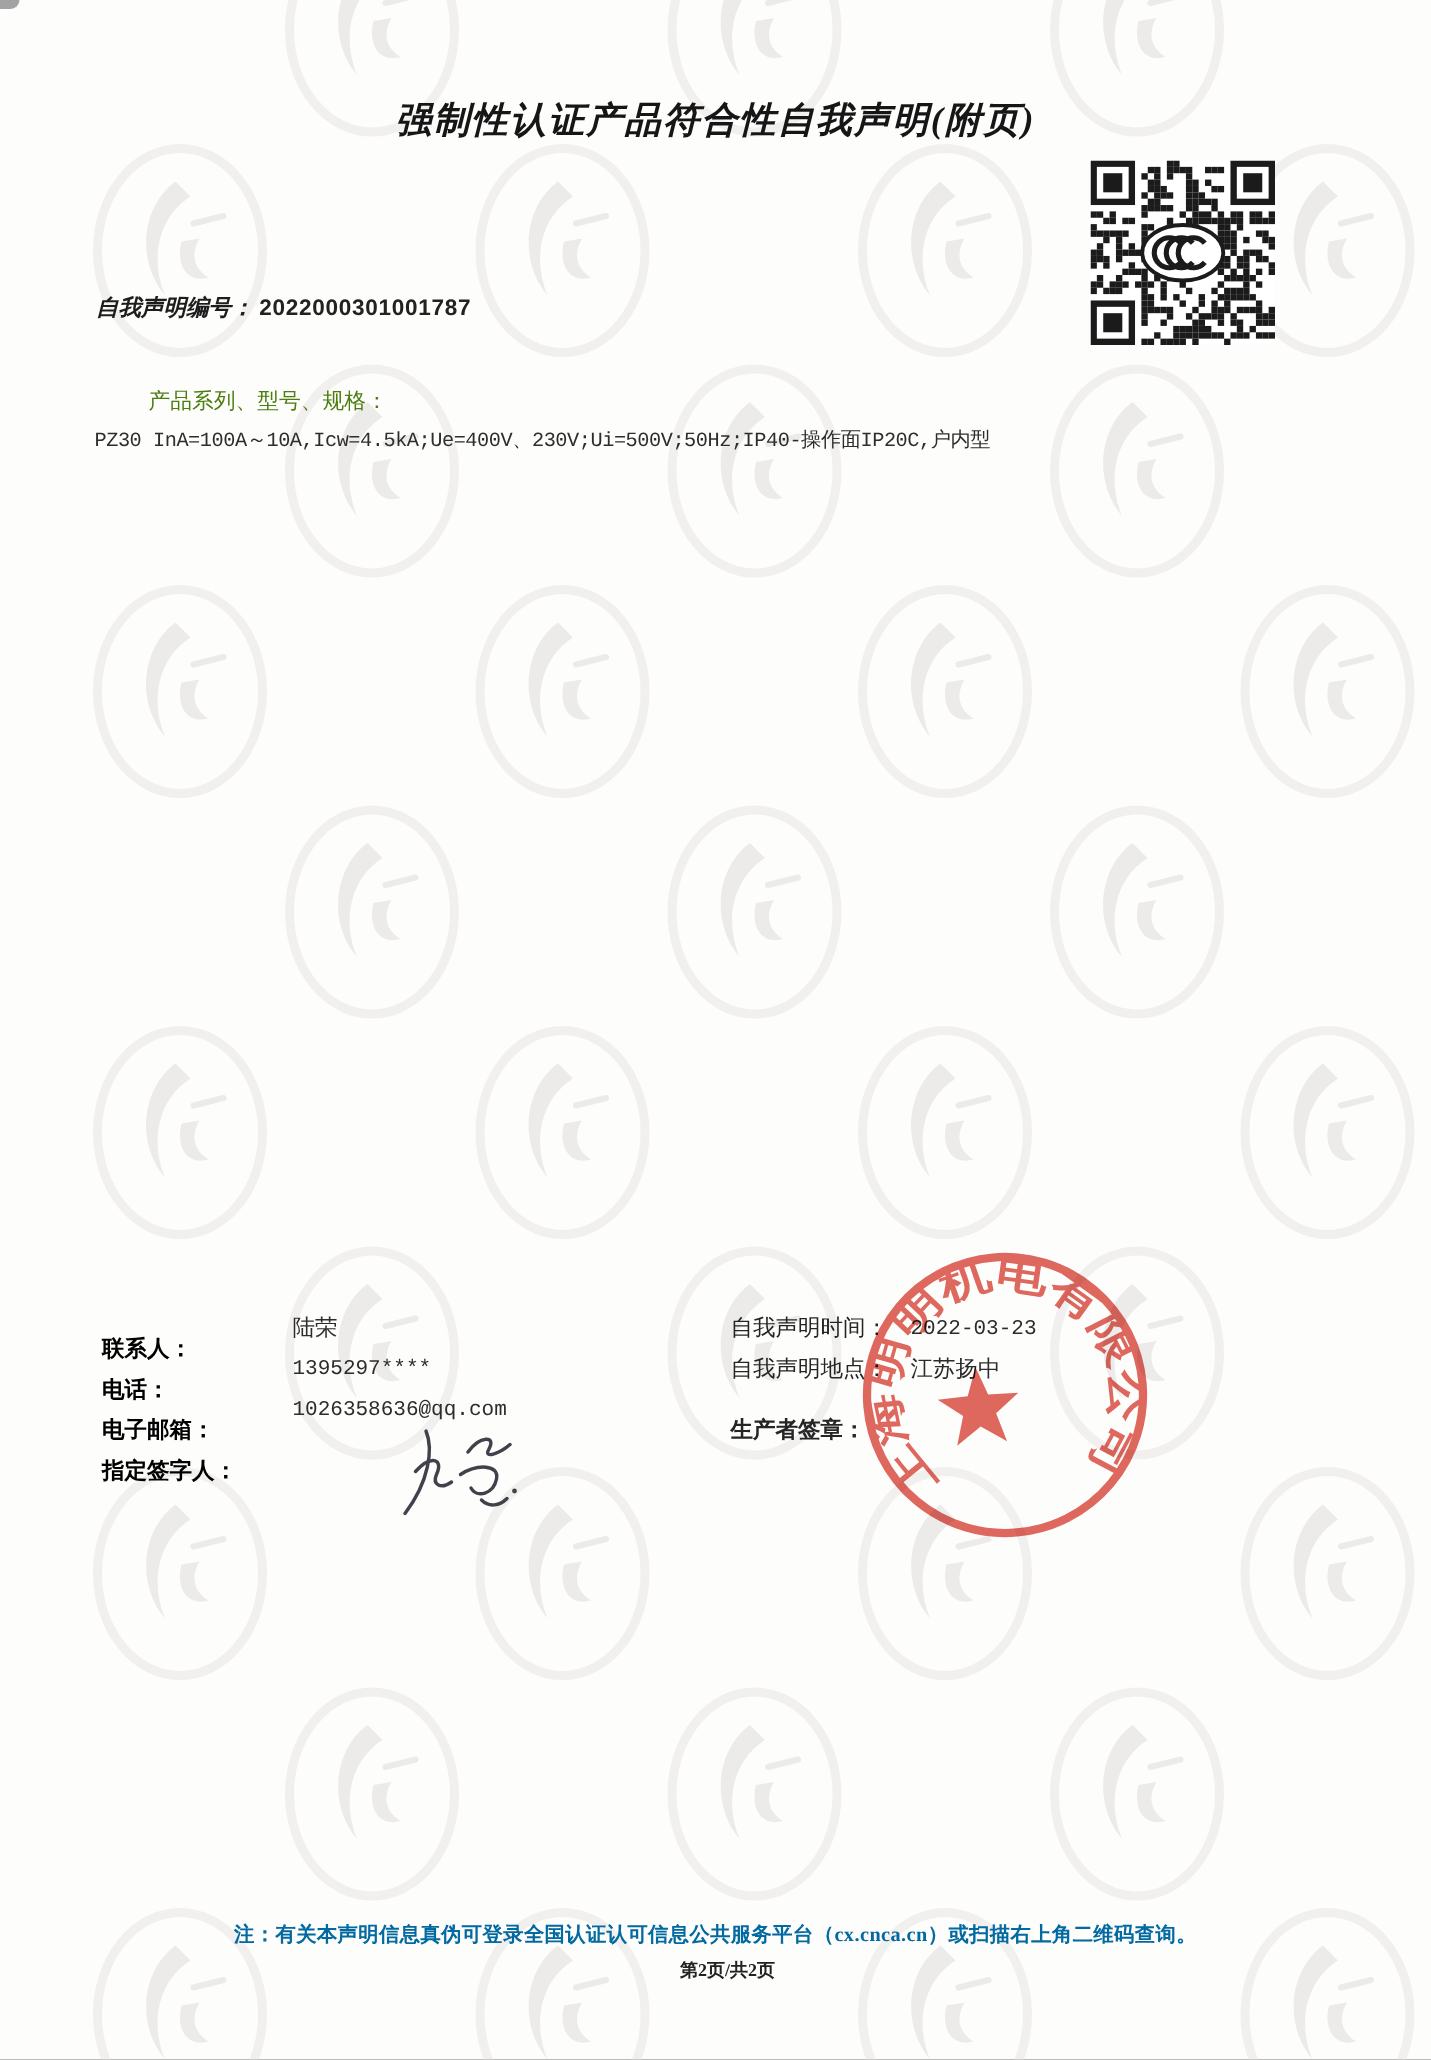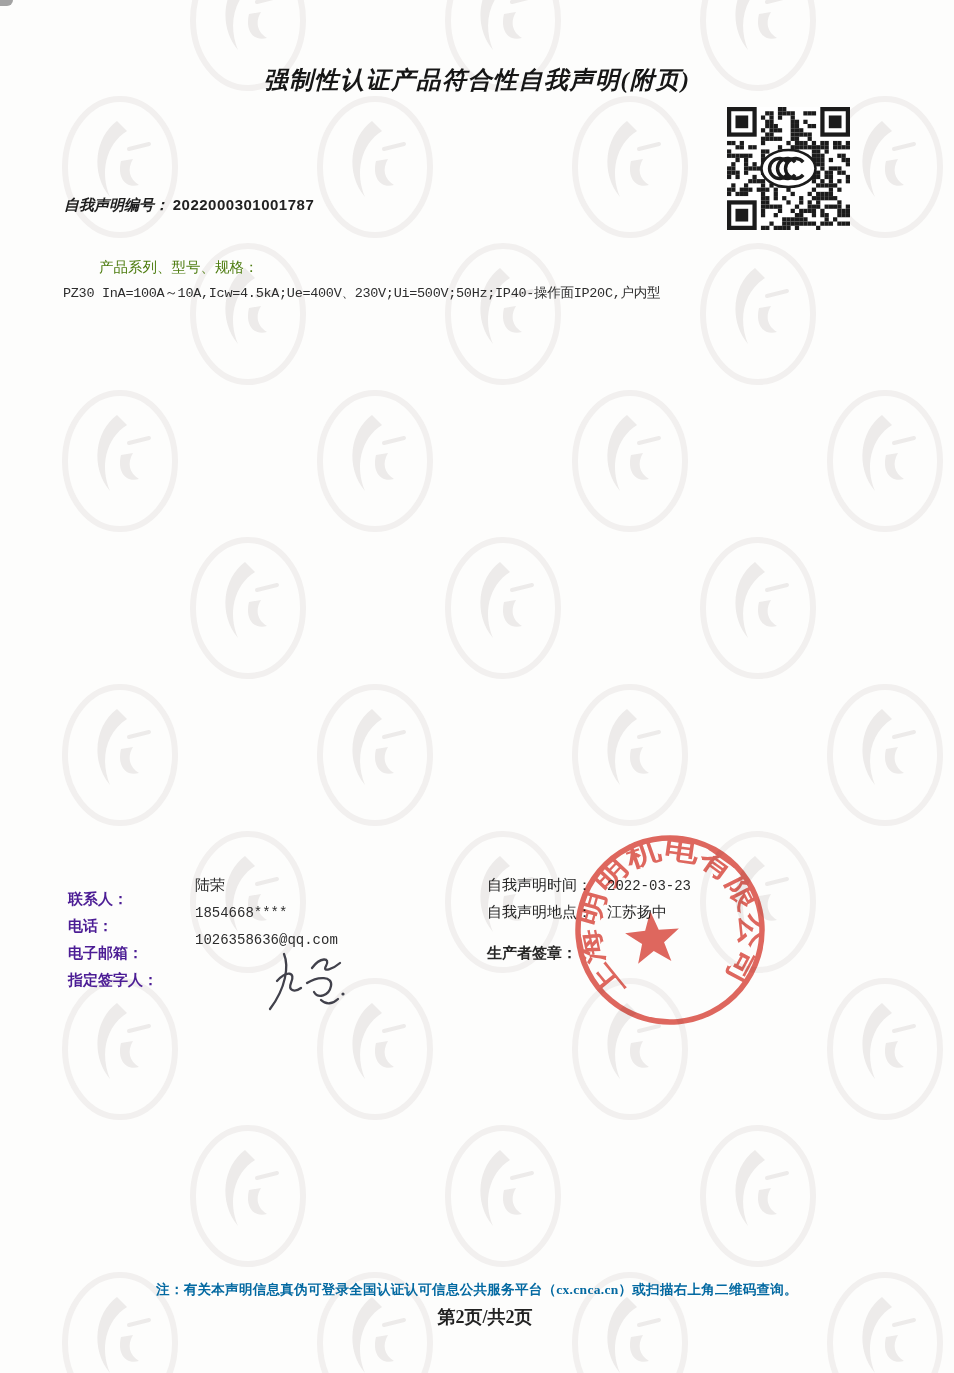--- a/index.html
+++ b/index.html
@@ -26,36 +26,36 @@
   
   .decl{left:64px;top:196px;z-index:2;font-size:15px;text-align:right;}
   .decl .lbl{font-weight:bold;font-style:italic;color:#1d1d1d;}
   .decl .num{font-family:"Liberation Sans",sans-serif;font-weight:bold;color:#222;letter-spacing:.5px;}
   
   .prod-label{left:63px;top:258px;font-size:14.5px;color:#4d7c0f;z-index:2;margin-left:36px;}
   .prod-spec{left:63px;top:284px;font-size:13.5px;font-family:"Liberation Mono",monospace;color:#2d2d2d;z-index:2;letter-spacing:-0.3px;}
   
   .contact{left:68px;top:872px;z-index:2;font-size:15px;}
   .contact .row{display:flex;height:27px;align-items:center;}
-  .contact .lbl{width:127px;font-weight:bold;color:#4c1d95;margin-top:27px;}
+  .contact .lbl{width:127px;font-weight:bold;color:#000000;margin-top:27px;}
   .contact .val{color:#2c2c2c;}
   .mono{font-family:"Liberation Mono",monospace;font-size:14px;text-align:right;}
   
   .meta{left:487px;top:872px;z-index:2;font-size:15px;}
   .meta .row{display:flex;height:27px;align-items:center;}
   .meta .lbl{width:112px;font-weight:normal;color:#252525;}
   .meta .val{color:#2c2c2c;padding-left:8px;}
   .seal-label{left:487px;top:944px;font-size:15px;font-weight:bold;color:#252525;z-index:2;}
   
   .sig{left:260px;top:946px;z-index:3;}
   
   .stamp{left:568px;top:828px;z-index:5;mix-blend-mode:multiply;opacity:.82;}
   
   .note{left:0;right:0;top:1281px;text-align:center;font-size:13.5px;font-weight:bold;color:#0369a1;z-index:2;letter-spacing:.3px;}
-  .pagenum{left:16px;right:0;top:1305px;text-align:center;font-size:18px;font-weight:bold;color:#222;z-index:2;}
+  .pagenum{left:16px;right:0;top:1305px;text-align:center;font-size:12px;font-weight:bold;color:#222;z-index:2;}
   .corner-artifact{left:0;top:0;width:13px;height:6px;background:#5a5a5a;opacity:.55;border-radius:0 0 9px 0;z-index:1;}
 </style>
 </head>
 <body>
 
 <div class="page">
 
   <svg id="wm-layer" width="954" height="1373">
     <defs>
       <g id="wm">
@@ -423,21 +423,21 @@
   <div class="abs prod-label">产品系列、型号、规格：</div>
   <div class="abs prod-spec">PZ30 InA=100A～10A,Icw=4.5kA;Ue=400V、230V;Ui=500V;50Hz;IP40-操作面IP20C,户内型</div>
 
   <div class="abs contact">
     <div class="row">
       <span class="lbl">联系人：</span>
       <span class="val">陆荣</span>
     </div>
     <div class="row">
       <span class="lbl">电话：</span>
-      <span class="val mono">1854668****</span>
+      <span class="val mono">1395297****</span>
     </div>
     <div class="row">
       <span class="lbl">电子邮箱：</span>
       <span class="val mono">1026358636@qq.com</span>
     </div>
     <div class="row">
       <span class="lbl">指定签字人：</span>
       <span class="val"></span>
     </div>
   </div>

